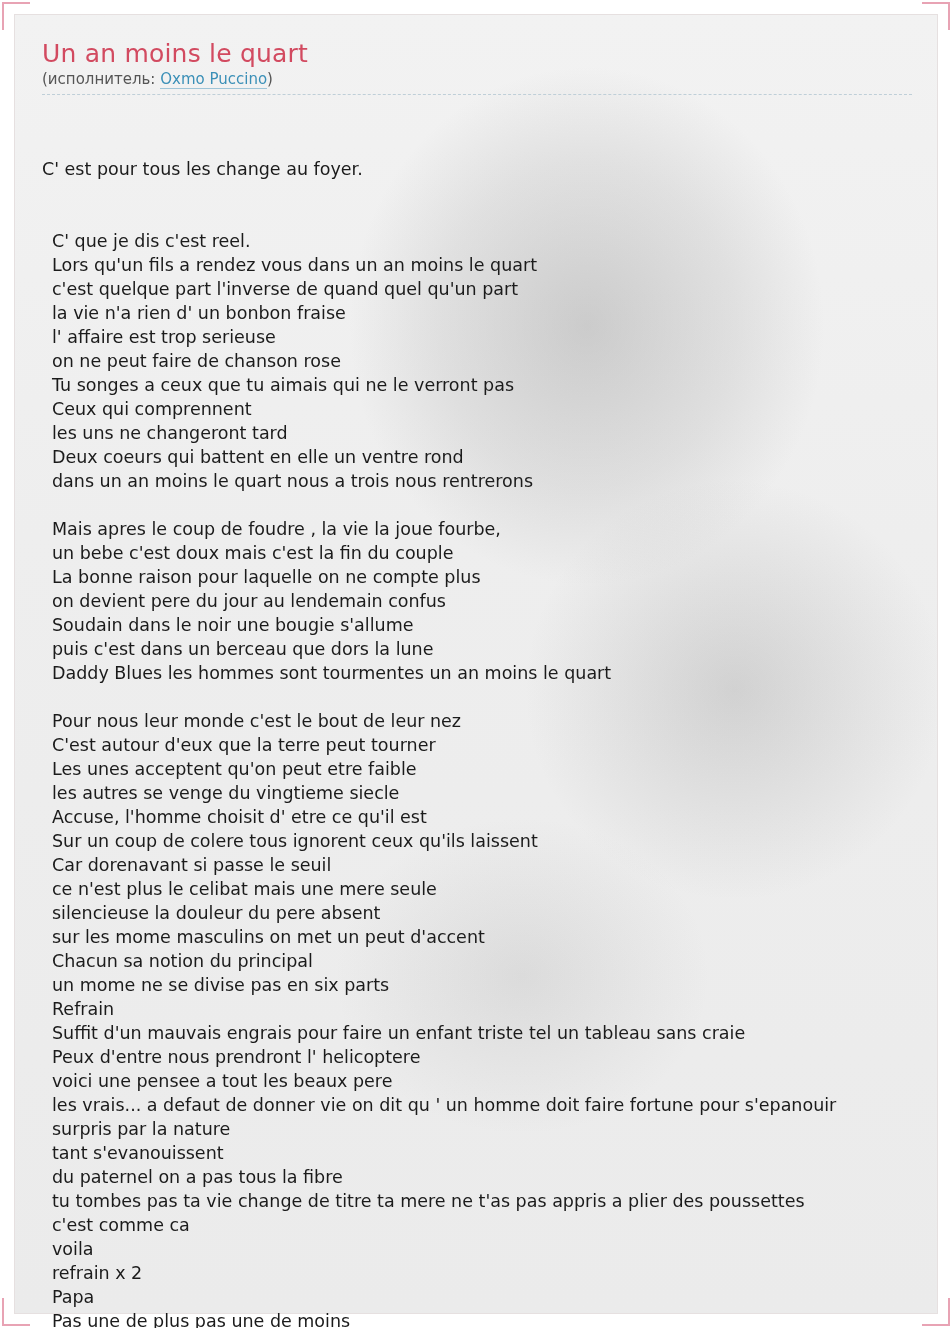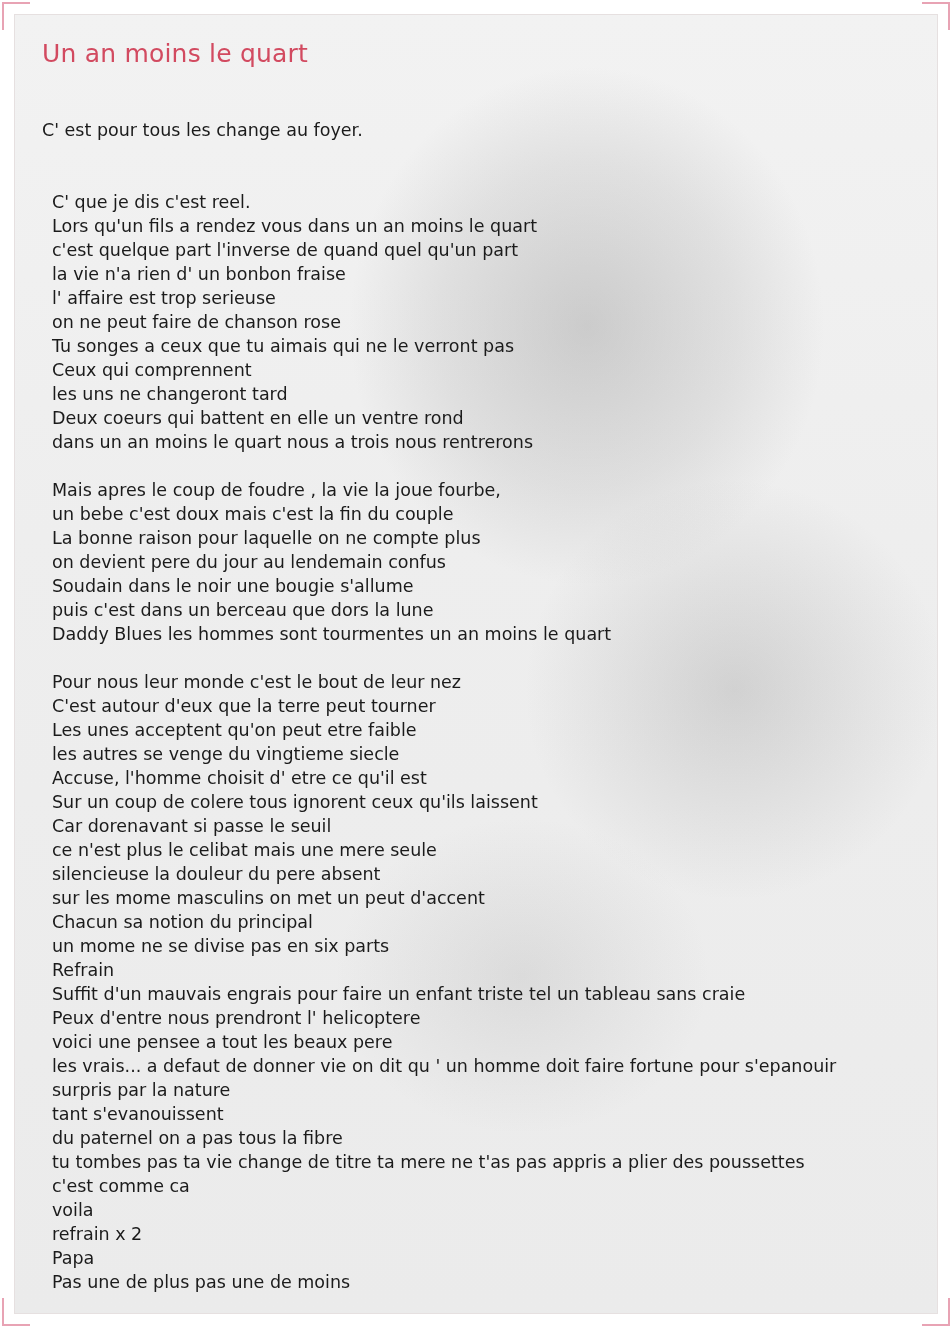--- a/index.html
+++ b/index.html
@@ -102,19 +102,22 @@
 <div class="page">
   <div class="bg-photo"></div>
   <div class="frame"></div>
   <div class="corner tl"></div>
   <div class="corner tr"></div>
   <div class="corner bl"></div>
   <div class="corner br"></div>
 
   <div class="content">
     <h1 class="song-title">Un an moins le quart</h1>
+    <div class="artist-line">
+      <span>(исполнитель: </span><a class="artist-link" href="#">Oxmo Puccino</a><span>)</span>
+    </div>
 
     <div class="lyrics">
       <span class="line first-line">C' est pour tous les change au foyer.</span>
       <div id="lyrics-lines"><span class="line">C' que je dis c'est reel.</span><span class="line">Lors qu'un fils a rendez vous dans un an moins le quart</span><span class="line">c'est quelque part l'inverse de quand quel qu'un part</span><span class="line">la vie n'a rien d' un bonbon fraise</span><span class="line">l' affaire est trop serieuse</span><span class="line">on ne peut faire de chanson rose</span><span class="line">Tu songes a ceux que tu aimais qui ne le verront pas</span><span class="line">Ceux qui comprennent</span><span class="line">les uns ne changeront tard</span><span class="line">Deux coeurs qui battent en elle un ventre rond</span><span class="line">dans un an moins le quart nous a trois nous rentrerons</span><span class="line blank"></span><span class="line">Mais apres le coup de foudre , la vie la joue fourbe,</span><span class="line">un bebe c'est doux mais c'est la fin du couple</span><span class="line">La bonne raison pour laquelle on ne compte plus</span><span class="line">on devient pere du jour au lendemain confus</span><span class="line">Soudain dans le noir une bougie s'allume</span><span class="line">puis c'est dans un berceau que dors la lune</span><span class="line">Daddy Blues les hommes sont tourmentes un an moins le quart</span><span class="line blank"></span><span class="line">Pour nous leur monde c'est le bout de leur nez</span><span class="line">C'est autour d'eux que la terre peut tourner</span><span class="line">Les unes acceptent qu'on peut etre faible</span><span class="line">les autres se venge du vingtieme siecle</span><span class="line">Accuse, l'homme choisit d' etre ce qu'il est</span><span class="line">Sur un coup de colere tous ignorent ceux qu'ils laissent</span><span class="line">Car dorenavant si passe le seuil</span><span class="line">ce n'est plus le celibat mais une mere seule</span><span class="line">silencieuse la douleur du pere absent</span><span class="line">sur les mome masculins on met un peut d'accent</span><span class="line">Chacun sa notion du principal</span><span class="line">un mome ne se divise pas en six parts</span><span class="line">Refrain</span><span class="line">Suffit d'un mauvais engrais pour faire un enfant triste tel un tableau sans craie</span><span class="line">Peux d'entre nous prendront l' helicoptere</span><span class="line">voici une pensee a tout les beaux pere</span><span class="line">les vrais... a defaut de donner vie on dit qu ' un homme doit faire fortune pour s'epanouir</span><span class="line">surpris par la nature</span><span class="line">tant s'evanouissent</span><span class="line">du paternel on a pas tous la fibre</span><span class="line">tu tombes pas ta vie change de titre ta mere ne t'as pas appris a plier des poussettes</span><span class="line">c'est comme ca</span><span class="line">voila</span><span class="line">refrain x 2</span><span class="line">Papa</span><span class="line">Pas une de plus pas une de moins</span></div>
     </div>
   </div>
 </div>
 
 </body></html>

